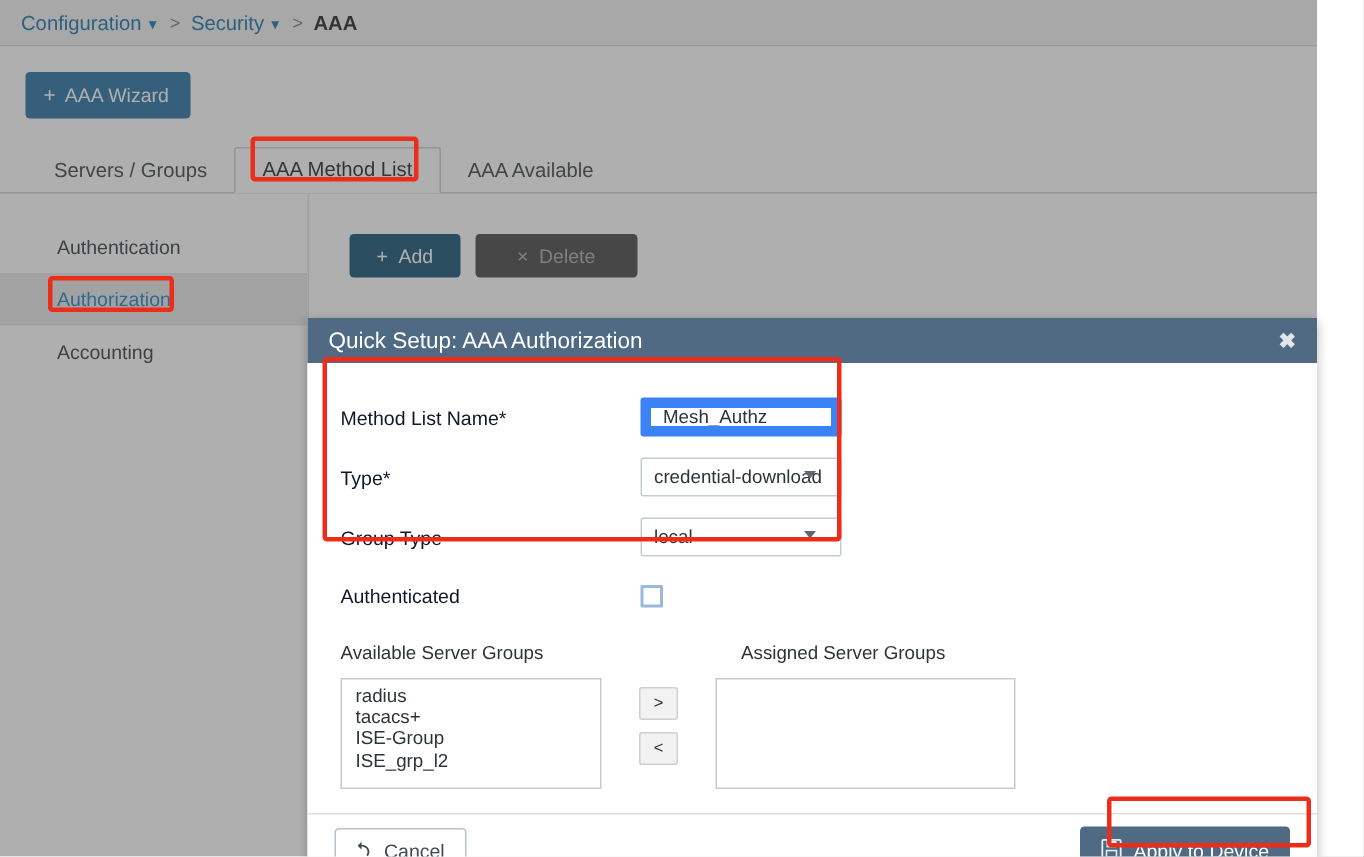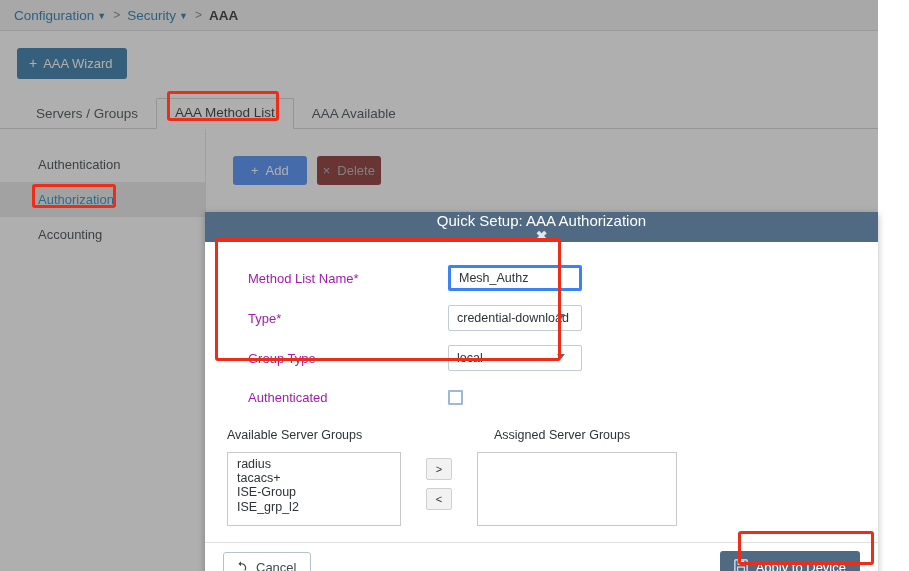--- a/index.html
+++ b/index.html
@@ -129,37 +129,37 @@
     color: #0d82c9;
   }
 
   .right-pane {
     flex: 1;
     background: #ffffff;
     padding: 27px 0 0 27px;
   }
   .crud-row { display: flex; gap: 10px; }
   .btn-add {
-    background: #3b82f6;
+    background: #0c4a6e;
     color: #fff;
     border: none;
     border-radius: 3px;
     font-size: 13px;
     padding: 8px 18px;
     cursor: pointer;
     line-height: 1;
   }
   .btn-add .plus { margin-right: 7px; }
   .btn-delete {
-    background: #7f1d1d;
+    background: #404040;
     color: #a9a9a9;
     border: none;
     border-radius: 3px;
     font-size: 13px;
-    padding: 8px 6px;
+    padding: 8px 28px;
     line-height: 1;
     cursor: default;
   }
   .btn-delete .x { margin-right: 7px; }
 
   
   #overlay {
     position: absolute;
     left: 0; top: 0;
     width: 878px; height: 571px;
@@ -178,21 +178,20 @@
     box-shadow: 0 2px 7px rgba(0,0,0,0.28);
   }
   .modal-header {
     background: #4f6madd;
     background: #4f6a82;
     height: 30px;
     display: flex;
     align-items: center;
     justify-content: space-between;
     padding: 0 14px 0 14px;
-    flex-direction: column;
   }
   .modal-title {
     color: #ffffff;
     font-size: 15px;
   }
   .modal-close {
     color: #dfe6ec;
     font-size: 14px;
     cursor: pointer;
     line-height: 1;
@@ -206,28 +205,27 @@
 
   .form-row {
     display: flex;
     align-items: center;
     height: 36px;
     margin-bottom: 4px;
   }
   .form-label {
     width: 200px;
     font-size: 13px;
-    color: #a21caf;
+    color: #0f172a;
     flex: none;
-    margin-left: 21px;
   }
   .txt-input {
     width: 134px;
     height: 26px;
-    border: 3px solid #3b82f6;
+    border: 7px solid #3b82f6;
     border-radius: 2px;
     font-size: 12.5px;
     color: #2d3438;
     padding: 0 8px;
     font-family: "Liberation Sans", sans-serif;
     background: #fff;
     outline: none;
   }
   .sel-wrap {
     position: relative;

